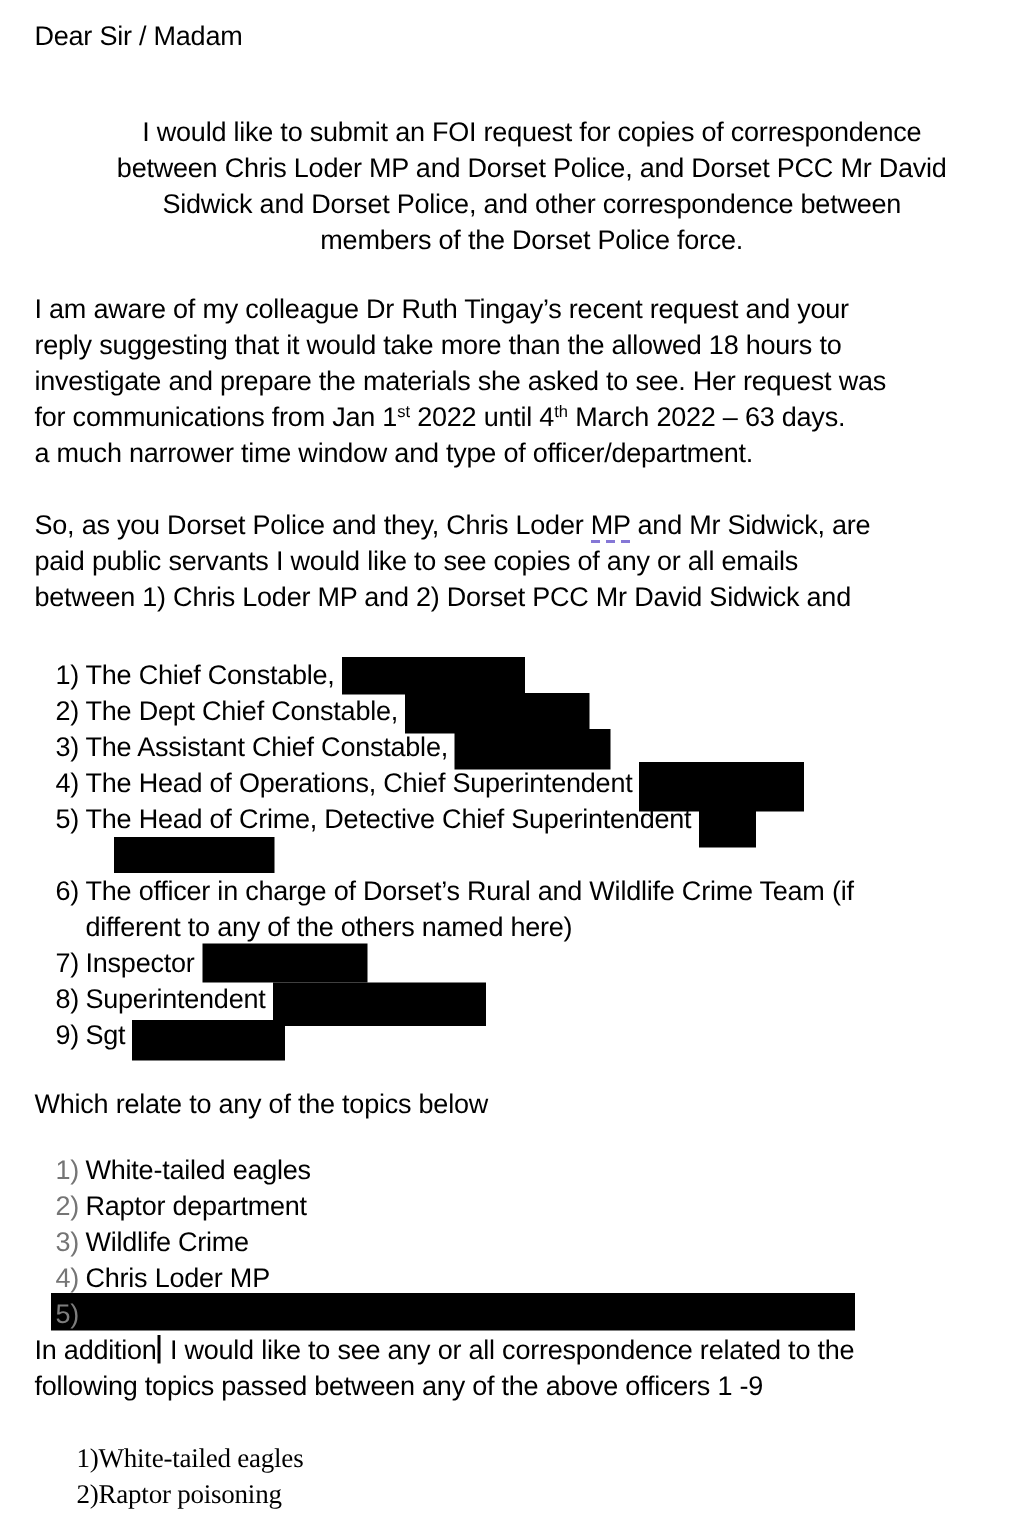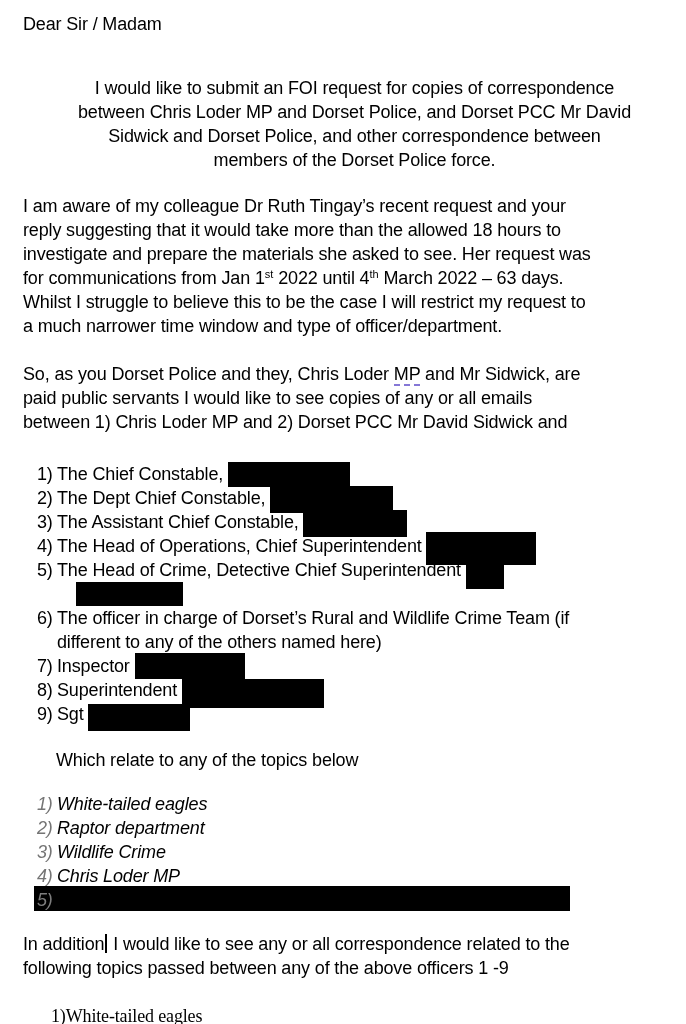--- a/index.html
+++ b/index.html
@@ -8,22 +8,22 @@
     font-family:"Liberation Sans","DejaVu Sans",sans-serif;
     font-size:18px;line-height:24px;letter-spacing:-0.15px;color:#000;
   }
   .page{padding:12px 0 0 23px;width:663px;}
   .line{height:24px;white-space:nowrap;}
   .salutation{margin-bottom:40px;}
   .para1{margin-bottom:22px;text-align:center;}
   .para2{margin-bottom:24px;}
   .para3{margin-bottom:28px;}
   .officers{margin-bottom:22px;}
-  .topics-intro{margin-bottom:20px;margin-left:33px;}
-  .topics{margin-bottom:20px;font-style:italic;}
+  .topics-intro{margin-bottom:20px;}
+  .topics{}
   .para4{margin-bottom:24px;}
   .li{padding-left:14px;}
   .num{display:inline-block;width:20px;}
   .hang{padding-left:34px;}
   .gray{color:#757575;}
   .sup{font-size:11px;letter-spacing:0;position:relative;top:-6px;}
   .mp{border-bottom:2.5px dashed #8577d6;padding-bottom:0px;}
   .caret{display:inline-block;width:2px;height:19px;background:#000;vertical-align:-3px;margin:0 1px;}
   
   .redact{display:inline-block;position:relative;width:var(--w);height:15px;vertical-align:baseline;}
@@ -54,21 +54,20 @@
     <div class="line">between Chris Loder MP and Dorset Police, and Dorset PCC Mr David</div>
     <div class="line">Sidwick and Dorset Police, and other correspondence between</div>
     <div class="line">members of the Dorset Police force.</div>
   </div>
 
   <div class="para2">
     <div class="line">I am aware of my colleague Dr Ruth Tingay’s recent request and your</div>
     <div class="line">reply suggesting that it would take more than the allowed 18 hours to</div>
     <div class="line">investigate and prepare the materials she asked to see. Her request was</div>
     <div class="line"><span>for communications from Jan 1</span><span class="sup">st</span><span> 2022 until 4</span><span class="sup">th</span><span> March 2022 – 63 days.</span></div>
-    <div class="line">Whilst I struggle to believe this to be the case I will restrict my request to</div>
     <div class="line">a much narrower time window and type of officer/department.</div>
   </div>
 
   <div class="para3">
     <div class="line"><span>So, as you Dorset Police and they, Chris Loder </span><span class="mp">MP</span><span> and Mr Sidwick, are</span></div>
     <div class="line">paid public servants I would like to see copies of any or all emails</div>
     <div class="line">between 1) Chris Loder MP and 2) Dorset PCC Mr David Sidwick and</div>
   </div>
 
   <div class="officers">

